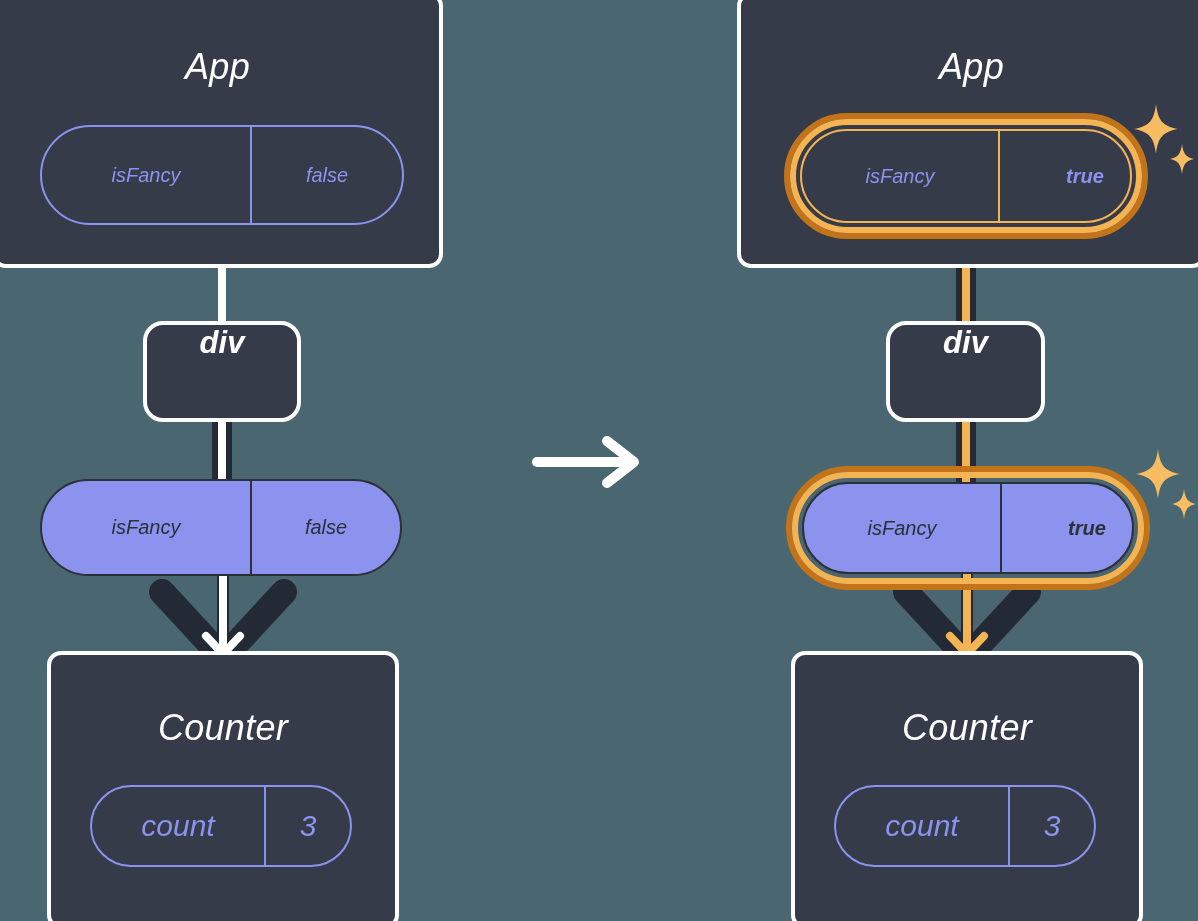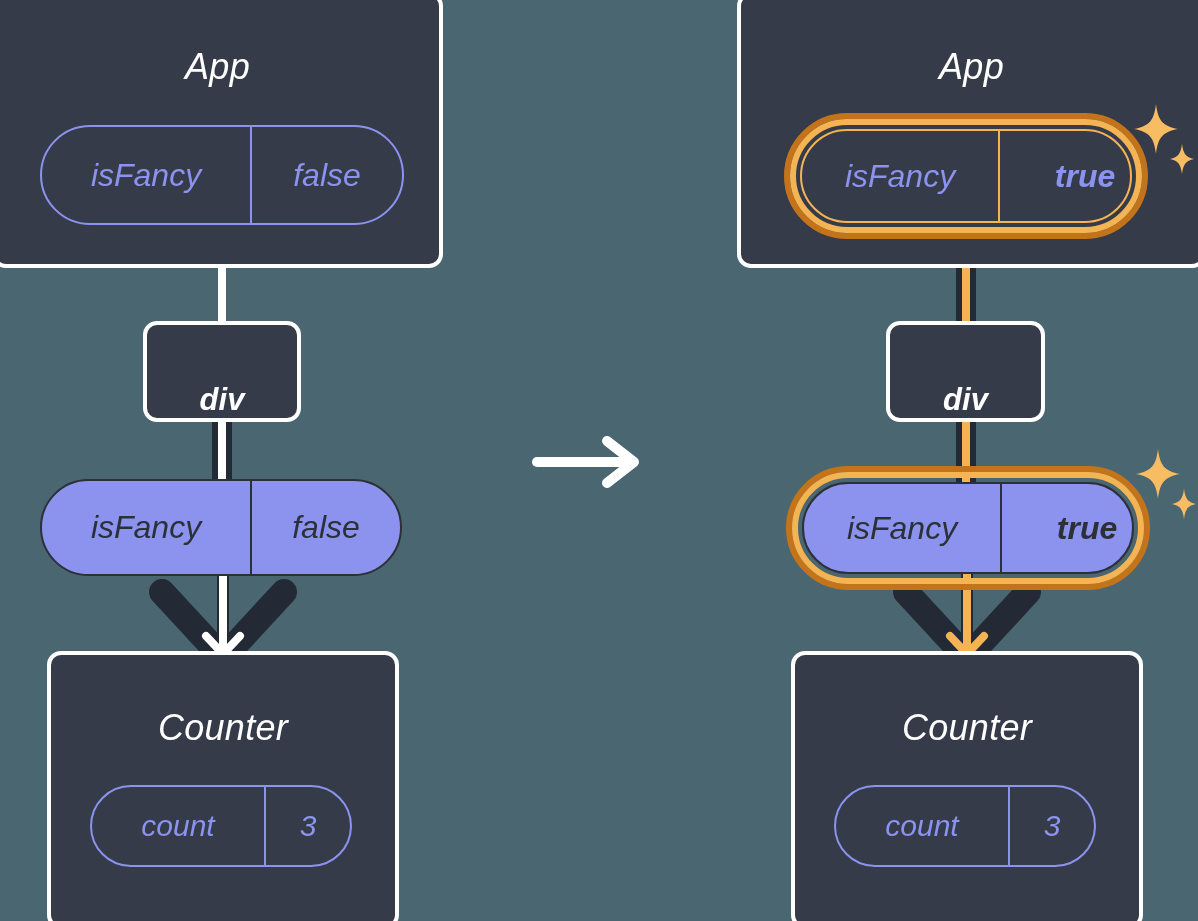--- a/index.html
+++ b/index.html
@@ -38,24 +38,24 @@
     font-size: 36px;
     font-weight: 400;
     letter-spacing: 0.3px;
   }
 
   
   .hostbox {
     position: absolute;
     background: #353b49;
     border: 4px solid #ffffff;
-    border-radius: 14px;
-    box-sizing: border-box;
-    display: flex;
-    align-items: flex-end;
+    border-radius: 20px;
+    box-sizing: border-box;
+    display: flex;
+    align-items: flex-start;
     justify-content: center;
     color: #ffffff;
     font-size: 31px;
     font-weight: 700;
     z-index: 40;
   }
 
   
   .pill {
     position: absolute;
@@ -87,21 +87,21 @@
     background: #8b93ee;
   }
   .pill-solid .pill-key,
   .pill-solid .pill-val { color: #2b3039; }
   .pill-solid .pill-divider { background: #2b3039; }
 
   .pill-key, .pill-val {
     display: flex;
     align-items: center;
     justify-content: center;
-    font-size: 32px;
+    font-size: 20px;
     font-weight: 400;
     white-space: nowrap;
     box-sizing: border-box;
   }
   .pill-val.bold { font-weight: 700; padding-left: 40px; }
   .pill-divider {
     width: 2px;
     flex: 0 0 2px;
     align-self: stretch;
   }

